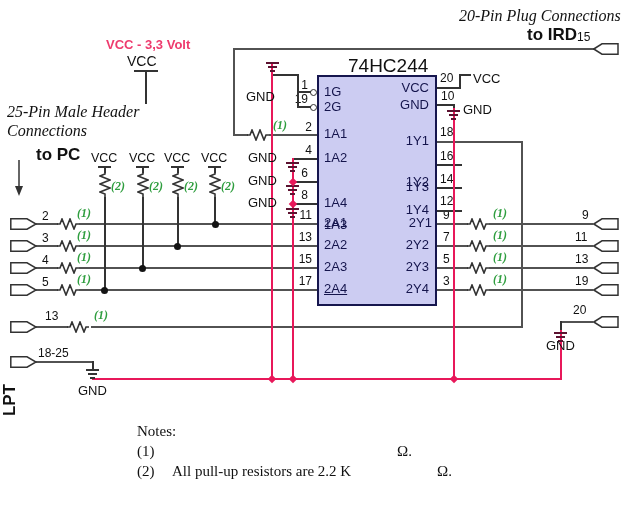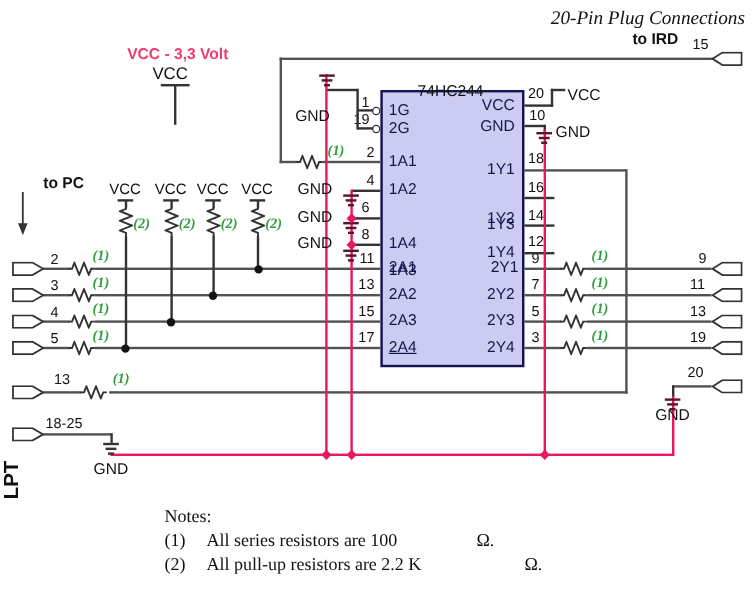--- a/index.html
+++ b/index.html
@@ -9,21 +9,21 @@
   .lbl{position:absolute;color:#111;white-space:nowrap;line-height:1;}
   .num{font-size:12px;}
   .pnum{font-size:12px;width:20px;text-align:right;}
   .chipLbl{font-size:13px;color:#14144c;}
   .chipR{width:44px;text-align:right;}
   .gnd{font-size:13px;}
   .vcc{font-size:12.5px;}
   .grn{font-family:"Liberation Serif",serif;font-style:italic;font-weight:bold;
        font-size:12px;color:#2f9e3f;}
   .title{font-family:"Liberation Serif",serif;font-style:italic;font-size:16px;}
-  .boldsm{font-size:13px;font-weight:bold;}
+  .boldsm{font-size:17px;font-weight:bold;}
   .ser{font-family:"Liberation Serif",serif;font-size:15px;}
   .wh{position:absolute;height:2px;}
   .wv{position:absolute;width:2px;}
   .gy{background:#525252;}
   .bk{background:#333;}
   .rd{background:#e8185a;}
   .gbar{position:absolute;height:2px;background:#5c1230;}
   .gbarK{position:absolute;height:2px;background:#333;}
   .dot{position:absolute;width:7px;height:7px;background:#141414;border-radius:50%;}
   .dia{position:absolute;width:6px;height:6px;background:#e8185a;transform:rotate(45deg);}
@@ -50,38 +50,40 @@
         </g>
       <g id="conL">
           <polygon points="0.8,6 9,0.8 25,0.8 25,11.2 9,11.2" fill="#fff" stroke="#333" stroke-width="1.5"></polygon>
         </g>
     </defs>
   </svg>
 
   
   <div class="lbl title" style="left:459px;top:8px;">20-Pin Plug Connections</div>
   <div class="lbl boldsm" style="left:527px;top:26px;">to IRD</div>
+  <div class="lbl title" style="left:7px;top:104px;">25-Pin Male Header</div>
+  <div class="lbl title" style="left:7px;top:123px;">Connections</div>
   <div class="lbl boldsm" style="left:36px;top:146px;">to PC</div>
   <div class="lbl" style="left:1px;top:384px;font-size:17px;font-weight:bold;writing-mode:vertical-rl;transform:rotate(180deg);">LPT</div>
   <div class="lbl" style="left:106px;top:38px;font-size:13px;font-weight:600;color:#ee3b6e;">VCC - 3,3 Volt</div>
 
   
   <svg class="abs" style="left:13px;top:160px;" width="12" height="37">
     <line x1="6" y1="0" x2="6" y2="27" stroke="#333" stroke-width="1.5"></line>
     <polygon points="2,26 10,26 6,36" fill="#333"></polygon>
   </svg>
 
   
   <div class="lbl" style="left:127px;top:54px;font-size:14px;">VCC</div>
   <div class="wh bk" style="left:134px;top:70px;width:24px;"></div>
   <div class="wv bk" style="left:145px;top:71px;height:33px;"></div>
 
   
   <div id="chip"></div>
-  <div class="lbl" style="left:348px;top:69px;font-size:13px;">74HC244</div>
+  <div class="lbl" style="left:348px;top:56px;font-size:19px;">74HC244</div>
 
   
   <div class="lbl chipLbl" style="left:324px;top:85px;">1G</div>
   <div class="lbl chipLbl" style="left:324px;top:100px;">2G</div>
   <div class="lbl chipLbl" style="left:324px;top:127px;">1A1</div>
   <div class="lbl chipLbl" style="left:324px;top:151px;">1A2</div>
   <div class="lbl chipLbl" style="left:324px;top:174px;margin-top:44px;">1A3</div>
   <div class="lbl chipLbl" style="left:324px;top:196px;">1A4</div>
   <div class="lbl chipLbl" style="left:324px;top:216px;">2A1</div>
   <div class="lbl chipLbl" style="left:324px;top:238px;">2A2</div>
@@ -360,21 +362,20 @@
   <div class="lbl gnd" style="left:248px;top:174px;">GND</div>
   <div class="lbl gnd" style="left:248px;top:196px;">GND</div>
   <div class="lbl gnd" style="left:463px;top:103px;">GND</div>
   <div class="lbl gnd" style="left:546px;top:339px;">GND</div>
   <div class="lbl gnd" style="left:78px;top:384px;">GND</div>
   <div class="lbl" style="left:473px;top:72px;font-size:13px;">VCC</div>
 
   
   <div class="lbl ser" style="left:137px;top:424px;">Notes:</div>
   <div class="lbl ser" style="left:137px;top:444px;">(1)</div>
-  <div class="lbl ser" style="left:172px;top:444px;">All series resistors are 100</div>
   <div class="lbl ser" style="left:397px;top:444px;">Ω.</div>
   <div class="lbl ser" style="left:137px;top:464px;">(2)</div>
   <div class="lbl ser" style="left:172px;top:464px;">All pull-up resistors are 2.2 K</div>
   <div class="lbl ser" style="left:437px;top:464px;">Ω.</div>
 
   
 
 </div>
 
 </body></html>

